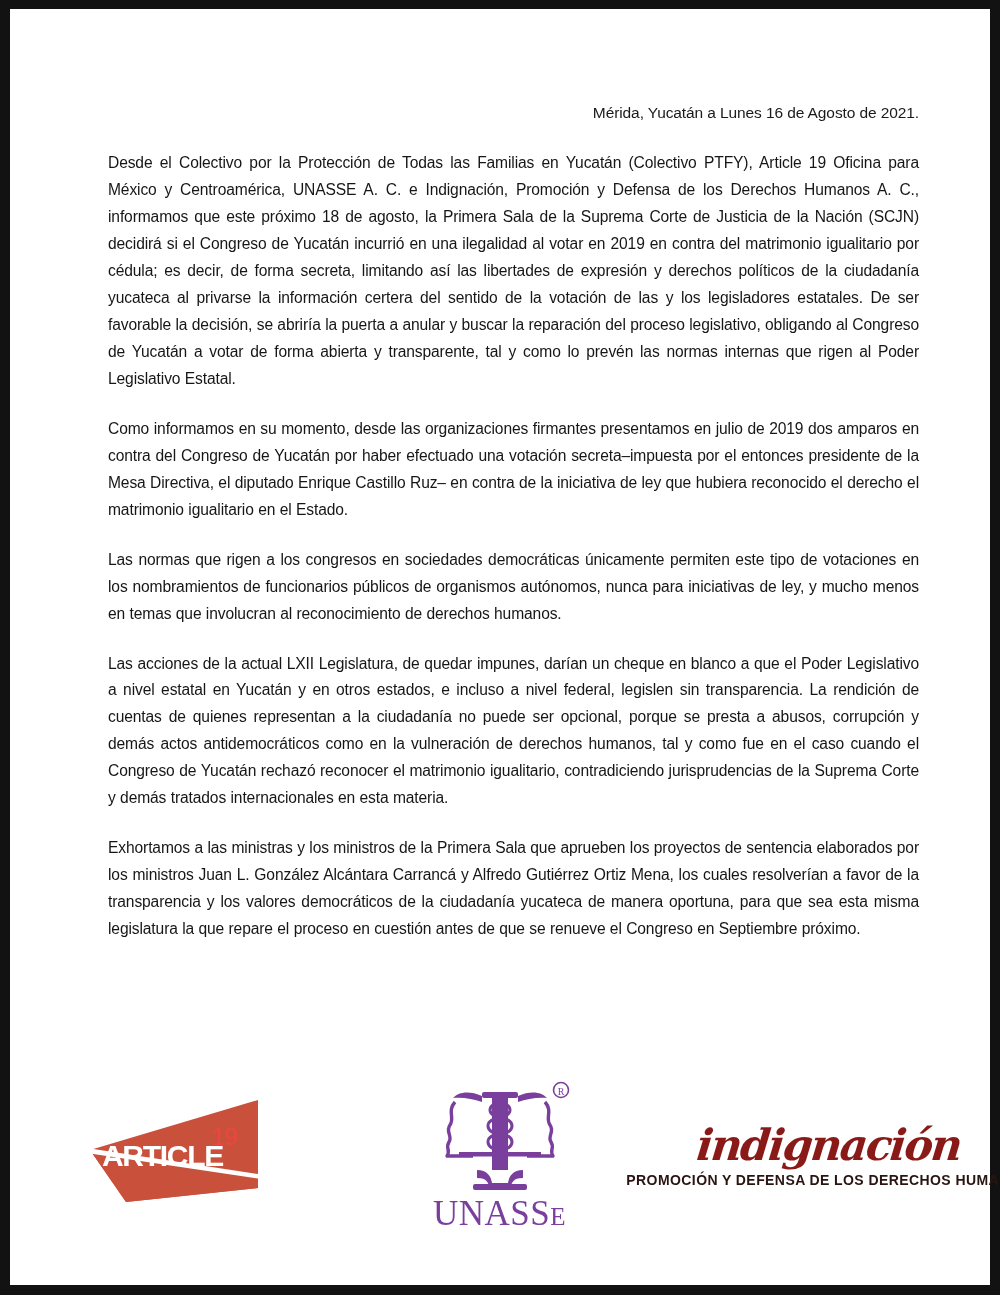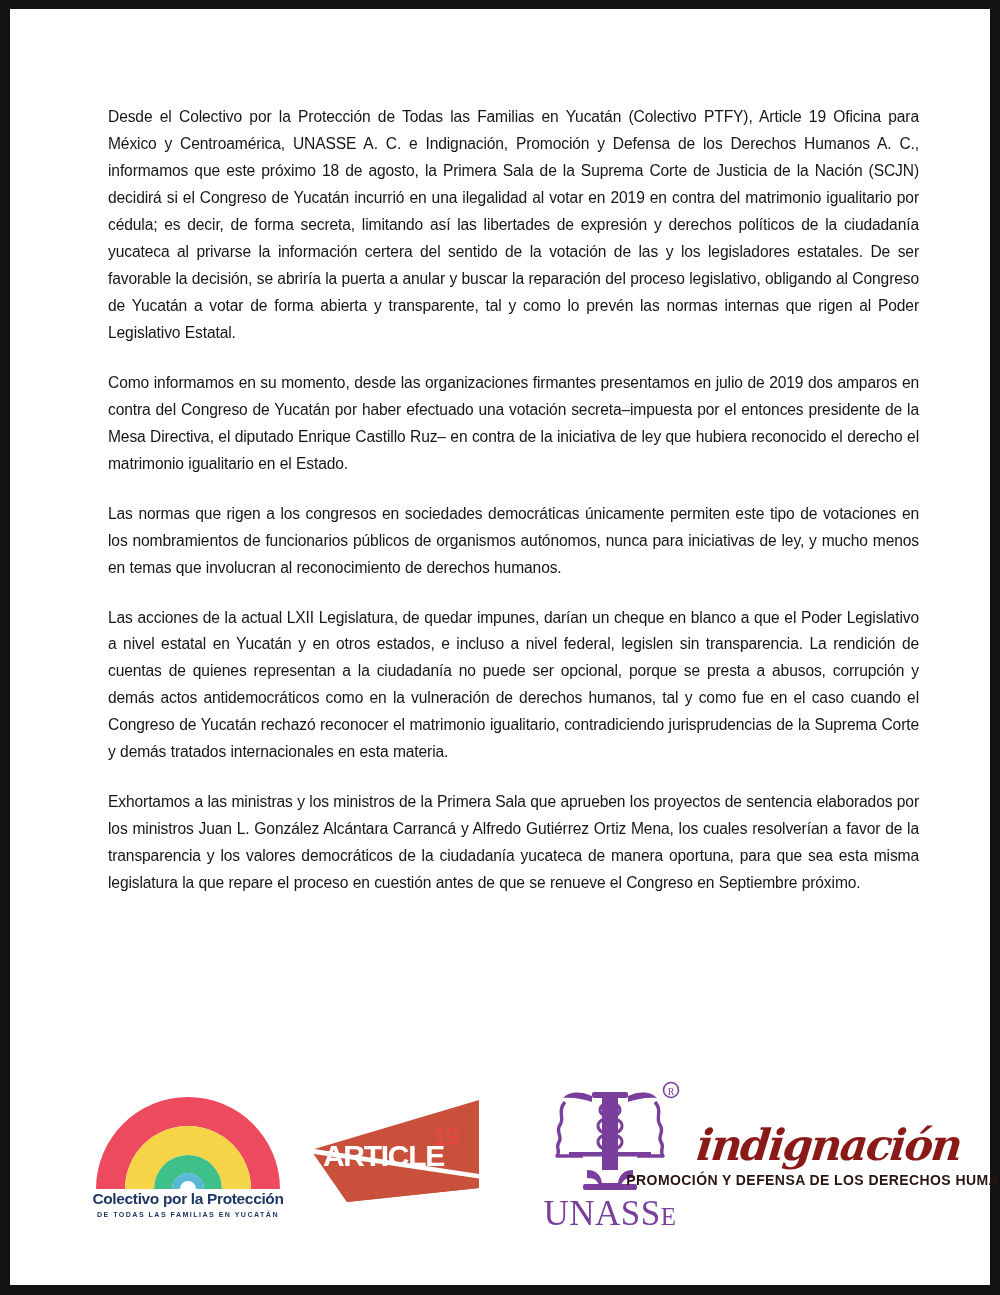--- a/index.html
+++ b/index.html
@@ -196,45 +196,34 @@
 <body>
 
 <div class="page-frame">
   <div class="page">
 
     <div class="content">
 
 
 
 
+      <div class="dateline">Mérida, Yucatán a Lunes 16 de Agosto de 2021.</div>
 
       <div class="body-text">
         <p>Desde el Colectivo por la Protección de Todas las Familias en Yucatán (Colectivo PTFY), Article 19 Oficina para México y Centroamérica, UNASSE A. C. e Indignación, Promoción y Defensa de los Derechos Humanos A. C., informamos que este próximo 18 de agosto, la Primera Sala de la Suprema Corte de Justicia de la Nación (SCJN) decidirá si el Congreso de Yucatán incurrió en una ilegalidad al votar en 2019 en contra del matrimonio igualitario por cédula; es decir, de forma secreta, limitando así las libertades de expresión y derechos políticos de la ciudadanía yucateca al privarse la información certera del sentido de la votación de las y los legisladores estatales. De ser favorable la decisión, se abriría la puerta a anular y buscar la reparación del proceso legislativo, obligando al Congreso de Yucatán a votar de forma abierta y transparente, tal y como lo prevén las normas internas que rigen al Poder Legislativo Estatal.</p>
         <p>Como informamos en su momento, desde las organizaciones firmantes presentamos en julio de 2019 dos amparos en contra del Congreso de Yucatán por haber efectuado una votación secreta–impuesta por el entonces presidente de la Mesa Directiva, el diputado Enrique Castillo Ruz– en contra de la iniciativa de ley que hubiera reconocido el derecho el matrimonio igualitario en el Estado.</p>
         <p>Las normas que rigen a los congresos en sociedades democráticas únicamente permiten este tipo de votaciones en los nombramientos de funcionarios públicos de organismos autónomos, nunca para iniciativas de ley, y mucho menos en temas que involucran al reconocimiento de derechos humanos.</p>
         <p>Las acciones de la actual LXII Legislatura, de quedar impunes, darían un cheque en blanco a que el Poder Legislativo a nivel estatal en Yucatán y en otros estados, e incluso a nivel federal, legislen sin transparencia. La rendición de cuentas de quienes representan a la ciudadanía no puede ser opcional, porque se presta a abusos, corrupción y demás actos antidemocráticos como en la vulneración de derechos humanos, tal y como fue en el caso cuando el Congreso de Yucatán rechazó reconocer el matrimonio igualitario, contradiciendo jurisprudencias de la Suprema Corte y demás tratados internacionales en esta materia.</p>
         <p>Exhortamos a las ministras y los ministros de la Primera Sala que aprueben los proyectos de sentencia elaborados por los ministros Juan L. González Alcántara Carrancá y Alfredo Gutiérrez Ortiz Mena, los cuales resolverían a favor de la transparencia y los valores democráticos de la ciudadanía yucateca de manera oportuna, para que sea esta misma legislatura la que repare el proceso en cuestión antes de que se renueve el Congreso en Septiembre próximo.</p>
       </div>
 
     </div>
 
     <div class="logos">
 
-      <div class="logo-slot colectivo">
-        <div class="rainbow-wrap">
-          <svg viewBox="0 0 192 96" width="192" height="96" aria-hidden="true">
-            <path d="M4,96 A92,92 0 0 1 188,96 L159,96 A63,63 0 0 0 33,96 Z" fill="#ee4a5f"></path>
-            <path d="M33,96 A63,63 0 0 1 159,96 L130,96 A34,34 0 0 0 62,96 Z" fill="#f5d547"></path>
-            <path d="M62,96 A34,34 0 0 1 130,96 L112,96 A16,16 0 0 0 80,96 Z" fill="#3fc08a"></path>
-            <path d="M80,96 A16,16 0 0 1 112,96 L104,96 A8,8 0 0 0 88,96 Z" fill="#5bb9d8"></path>
-          </svg>
-        </div>
-        <div class="colectivo-title">Colectivo por la Protección</div>
-        <div class="colectivo-sub">DE TODAS LAS FAMILIAS EN YUCATÁN</div>
-      </div>
 
       <div class="logo-slot article19">
         <div class="a19-wrap">
           <svg viewBox="0 0 186 116" width="186" height="116" aria-hidden="true">
             <path d="M0,52 L168,2 L168,90 L36,104 Z" fill="#c9513b"></path>
             <path d="M0,52 L168,80 L168,90 L36,104 Z" fill="#c9513b"></path>
             <path d="M0,50.5 L168,76 L168,80.5 L0,55.5 Z" fill="#ffffff"></path>
           </svg>
           <div class="a19-text">ARTICLE</div>
           <div class="a19-sup">19</div>

